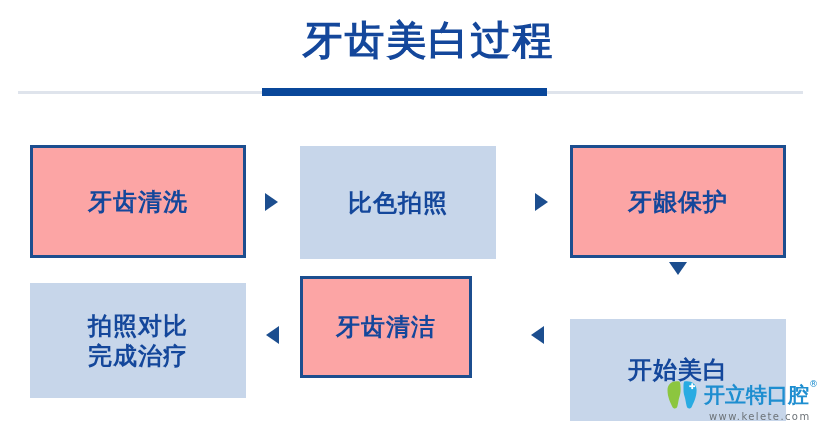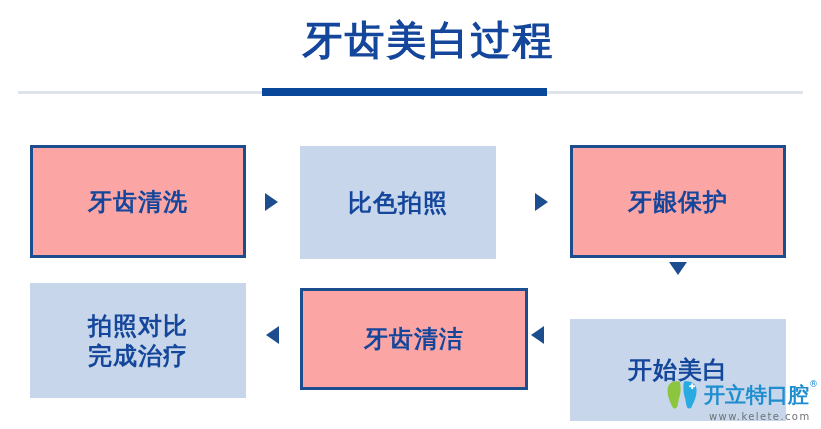--- a/index.html
+++ b/index.html
@@ -73,21 +73,21 @@
     background: #c7d6ea;
     border: none;
   }
 
   
   #box-1 { left: 30px;  top: 145px; width: 216px; height: 113px; }
   #box-2 { left: 300px; top: 130px; width: 196px; height: 113px; margin-top: 16px; }
   #box-3 { left: 570px; top: 145px; width: 216px; height: 113px; }
   
   #box-4 { left: 30px;  top: 283px; width: 216px; height: 115px; }
-  #box-5 { left: 300px; top: 288px; width: 228px; height: 102px; }
+  #box-5 { left: 300px; top: 276px; width: 172px; height: 102px; }
   #box-6 { left: 570px; top: 283px; width: 216px; height: 102px; margin-top: 36px; }
 
   .box-label { white-space: pre-line; }
 
   
   .arrow {
     position: absolute;
     width: 0;
     height: 0;
     border-style: solid;

